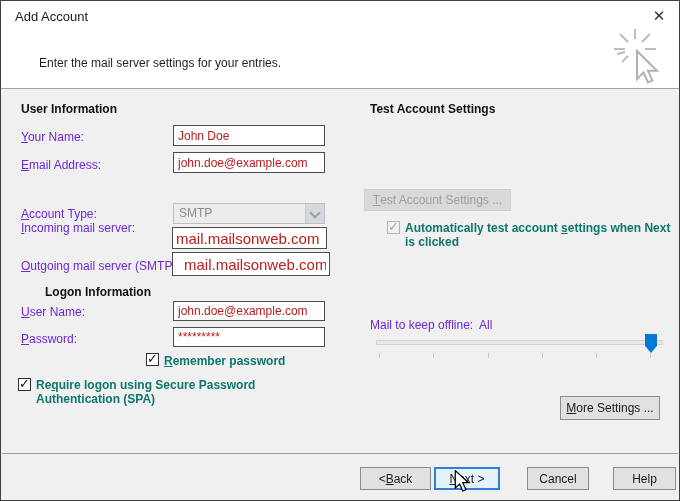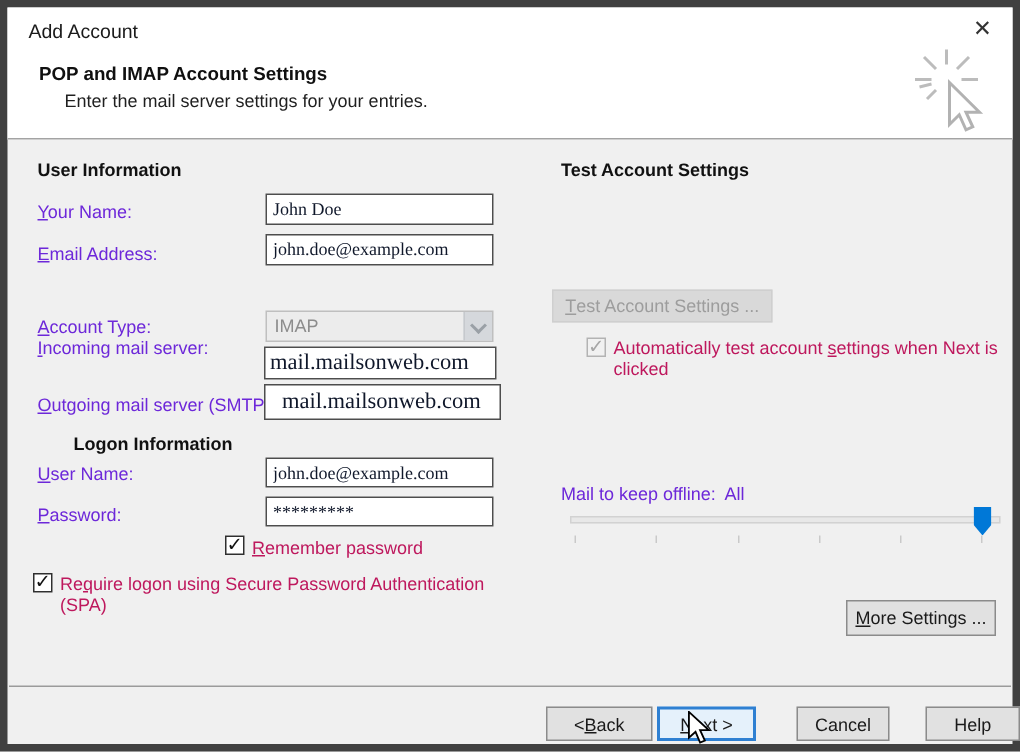--- a/index.html
+++ b/index.html
@@ -1,48 +1,48 @@
 <!DOCTYPE html>
 <html><head>
 <meta charset="utf-8">
 <style>
   html,body{margin:0;padding:0;}
   body{width:680px;height:501px;overflow:hidden;font-family:"Liberation Sans",sans-serif;background:#fff;}
   .dialog{position:absolute;left:0;top:0;width:680px;height:501px;box-sizing:border-box;
-          background:#f0f0f0;border:5px solid #404040;}
+          background:#f0f0f0;border:1px solid #404040;}
   
   .headzone{position:absolute;left:0;top:0;width:100%;height:88px;background:#ffffff;
             border-bottom:1px solid #a3a3a3;box-sizing:border-box;}
   .wtitle{position:absolute;left:14px;top:8px;font-size:13px;color:#1a1a1a;}
   .close{position:absolute;right:8px;top:4px;width:24px;height:22px;text-align:center;
          font-size:15px;line-height:22px;color:#333;}
   .htitle{position:absolute;left:21px;top:37px;font-size:12.5px;font-weight:bold;color:#101010;}
   .hsub{position:absolute;left:38px;top:55px;font-size:12px;color:#1f1f1f;}
   .sparkle{position:absolute;right:8px;top:25px;}
   
   .sect{position:absolute;font-size:12px;font-weight:bold;color:#111;white-space:nowrap;}
   .lbl{position:absolute;font-size:12px;color:#6d28d9;white-space:nowrap;}
   u{text-decoration:underline;}
   
   .inp{position:absolute;box-sizing:border-box;background:#fff;border:1px solid #4d4d4d;
-       font-family:Liberation Serif, serif;font-size:12px;color:#0f172a;padding:2px 4px;outline:none;}
+       font-family:Liberation Sans, sans-serif;font-size:12px;color:#b91c1c;padding:2px 4px;outline:none;}
   .inp.big{font-size:15px;padding:1px 3px;}
   
   .combo{position:absolute;box-sizing:border-box;background:#ececec;border:1px solid #bfbfbf;display:flex;}
   .combo .val{flex:1;font-size:12px;color:#8c8c8c;padding:2px 5px;line-height:15px;}
   .combo .dd{width:18px;background:#d5d8dc;border-left:1px solid #c6c9cd;position:relative;}
   .combo .dd i{position:absolute;left:5px;top:5px;width:6px;height:6px;border-right:2px solid #9aa0a6;
                border-bottom:2px solid #9aa0a6;transform:rotate(45deg);}
   
   .cb{position:absolute;width:13px;height:13px;box-sizing:border-box;background:#fff;
       border:1px solid #2f2f2f;text-align:center;}
   .cb span{display:block;font-size:13px;line-height:12px;color:#111;transform:translateY(-1px);}
   .cb.dis{border-color:#b3b3b3;background:#f1f1f1;}
   .cb.dis span{color:#a6a6a6;}
-  .cblbl{position:absolute;font-size:12px;color:#be185d;line-height:1.18;}
+  .cblbl{position:absolute;font-size:12px;color:#0f766e;line-height:1.18;font-weight:bold;}
   
   .btn{position:absolute;box-sizing:border-box;display:flex;align-items:center;justify-content:center;
        font-size:12px;color:#1a1a1a;background:#e1e1e1;border:1px solid #8b8b8b;white-space:nowrap;}
   .btn.dis{background:#d9d9d9;border-color:#cfcfcf;color:#9d9d9d;}
   .btn.focus{background:#e5f1fb;border:2px solid #2f80d2;}
   
   .track{position:absolute;left:375px;top:339px;width:285px;height:3px;background:#e8e8e8;
          border:1px solid #d2d2d2;box-sizing:content-box;}
   .thumb{position:absolute;left:644px;top:333px;width:12px;height:19px;background:#0078d7;
          clip-path:polygon(0 0,100% 0,100% 62%,50% 100%,0 62%);}
@@ -53,21 +53,20 @@
   .cursor{position:absolute;left:452px;top:469px;}
 </style>
 </head>
 <body>
 
 <div class="dialog">
 
   <div class="headzone">
     <div class="wtitle">Add Account</div>
     <div class="close"><span>✕</span></div>
-    <div class="htitle">POP and IMAP Account Settings</div>
     <div class="hsub">Enter the mail server settings for your entries.</div>
     <svg class="sparkle" width="62" height="60" viewBox="0 0 62 60">
       <g stroke="#bcbcbc" stroke-width="2" fill="none">
         <path d="M26 13 V3"></path>
           <path d="M19 16 L11 8"></path>
           <path d="M16 23 H5"></path>
         <path d="M33 16 L41 8"></path>
           <path d="M36 23 H47"></path>
           <path d="M19 30 L13 36"></path>
           <path d="M16 26 L8 28"></path>
@@ -80,21 +79,21 @@
 
   <div class="lbl" style="left:20px;top:129px;"><u>Y</u>our Name:</div>
   <input class="inp" style="left: 172px; top: 124px; width: 152px; height: 21px;" readonly="" value="John Doe">
 
   <div class="lbl" style="left:20px;top:157px;"><u>E</u>mail Address:</div>
   <input class="inp" style="left: 172px; top: 151px; width: 152px; height: 21px;" readonly="" value="john.doe@example.com">
 
 
   <div class="lbl" style="left:20px;top:206px;"><u>A</u>ccount Type:</div>
   <div class="combo" style="left:172px;top:202px;width:152px;height:21px;">
-    <span class="val">IMAP</span>
+    <span class="val">SMTP</span>
     <span class="dd">
         <i></i>
       </span>
   </div>
 
   <div class="lbl" style="left:20px;top:220px;"><u>I</u>ncoming mail server:</div>
   <input class="inp big" style="left: 171px; top: 226px; width: 155px; height: 22px;" readonly="" value="mail.mailsonweb.com">
 
   <div class="lbl" style="left:20px;top:258px;"><u>O</u>utgoing mail server (SMTP):</div>
   <input class="inp big" style="left: 171px; top: 251px; width: 158px; height: 24px; padding-left: 11px;" readonly="" value="mail.mailsonweb.com">

